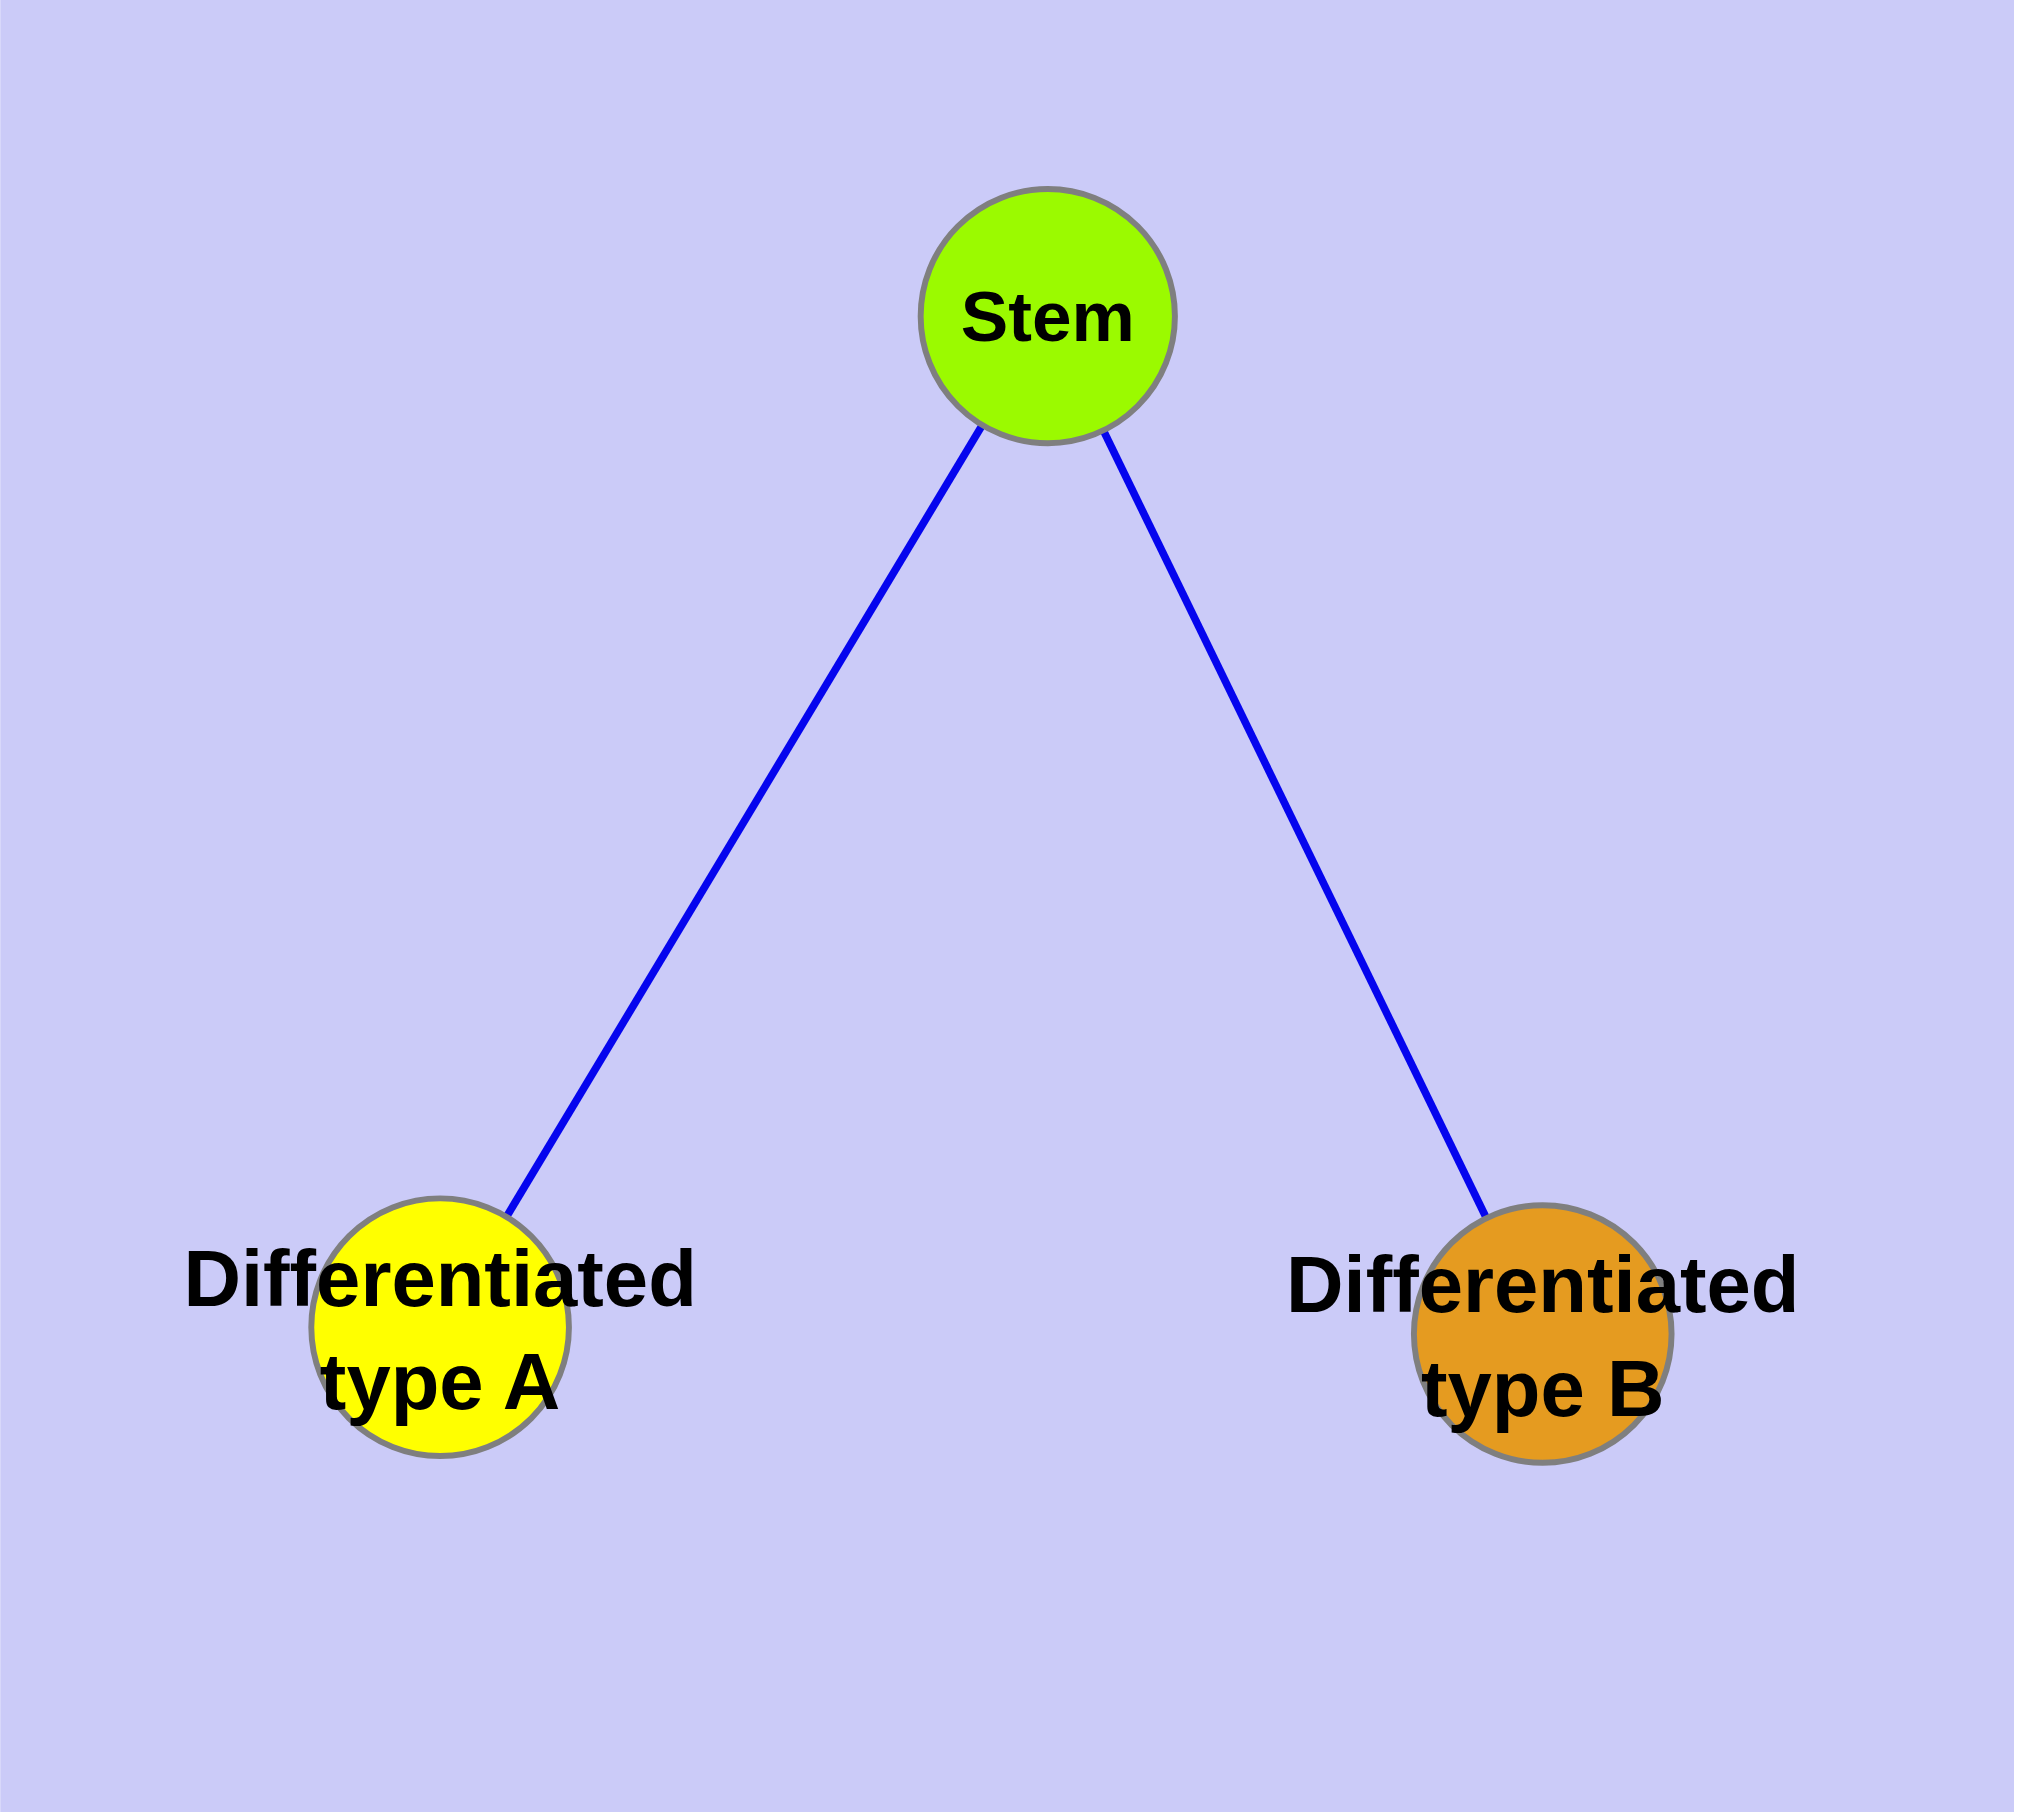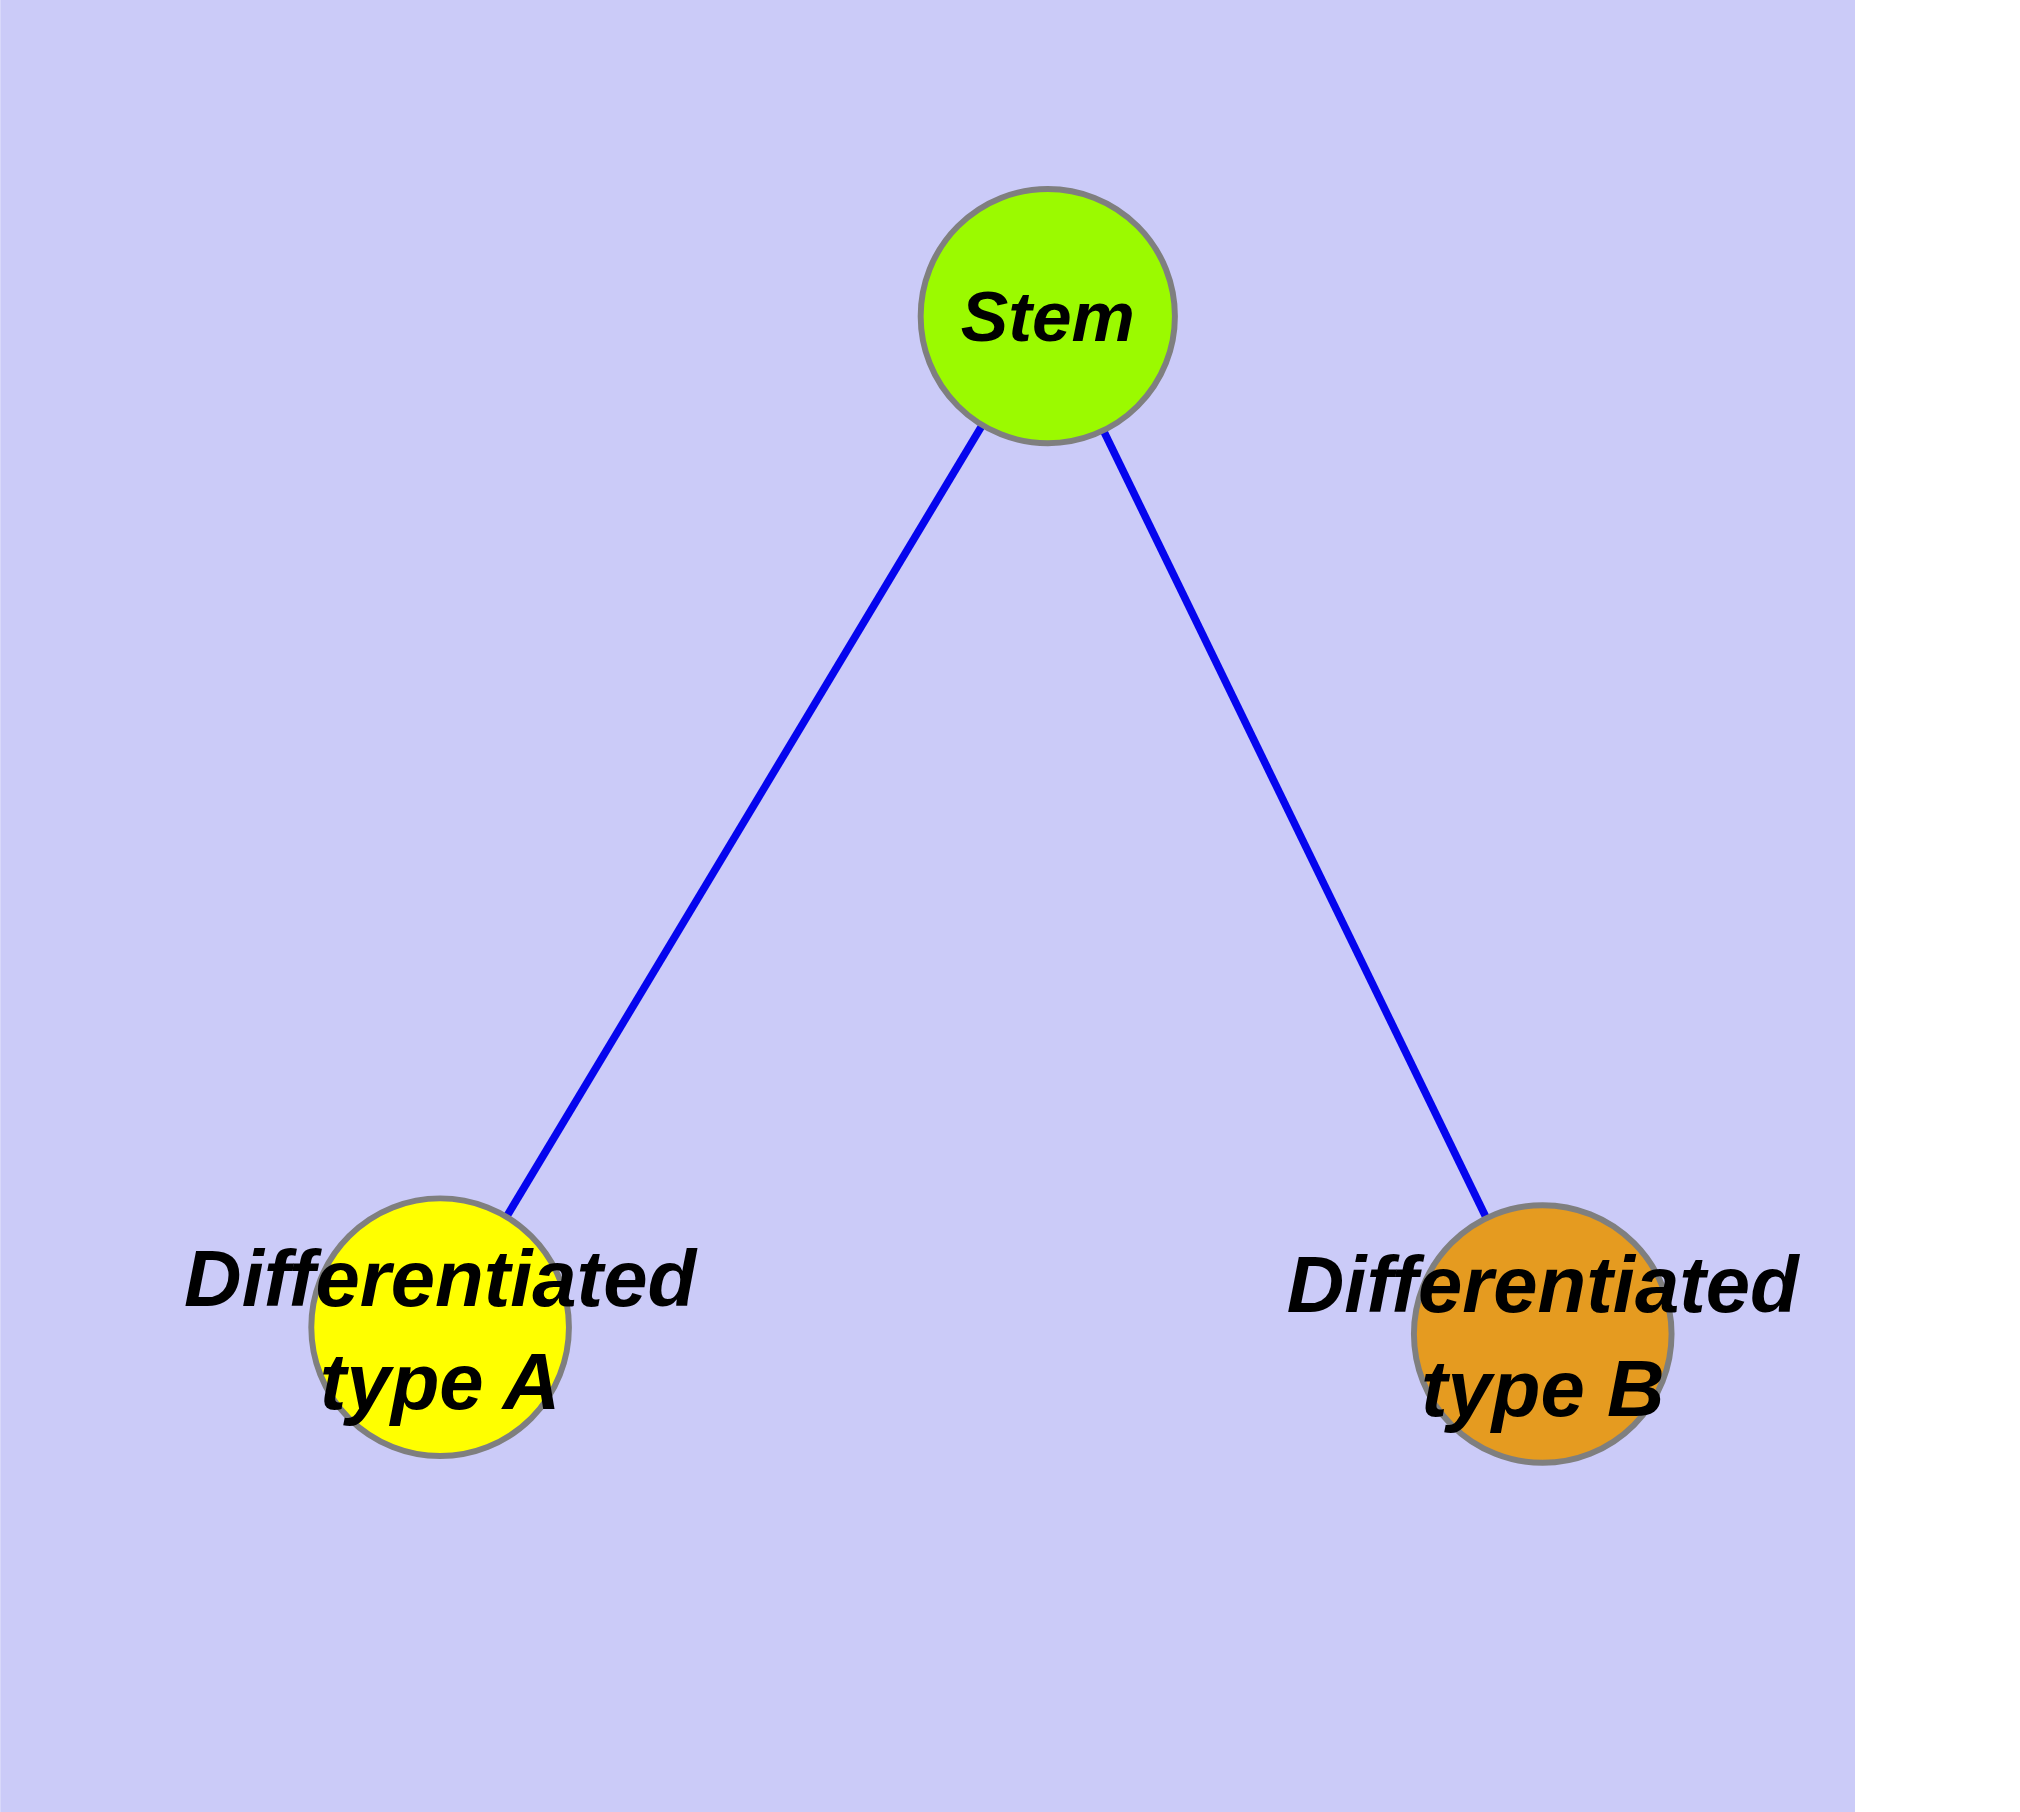--- a/index.html
+++ b/index.html
@@ -1,25 +1,24 @@
 <!DOCTYPE html>
 <html style="font-size:13.6px"><head>
 <meta charset="utf-8">
 <style>
   html, body {
     margin: 0;
     padding: 0;
     background: #ffffff;
   }
   .canvas-wrap {
-    width: 1855px;
+    width: 2014px;
     height: 1812px;
     position: relative;
     overflow: hidden;
-    font-style: italic;
   }
   svg.diagram {
     display: block;
     width: 2021px;
     height: 1812px;
   }
   text.node-label {
     font-family: "Liberation Sans", sans-serif;
     font-weight: bold;
     fill: #000000;

